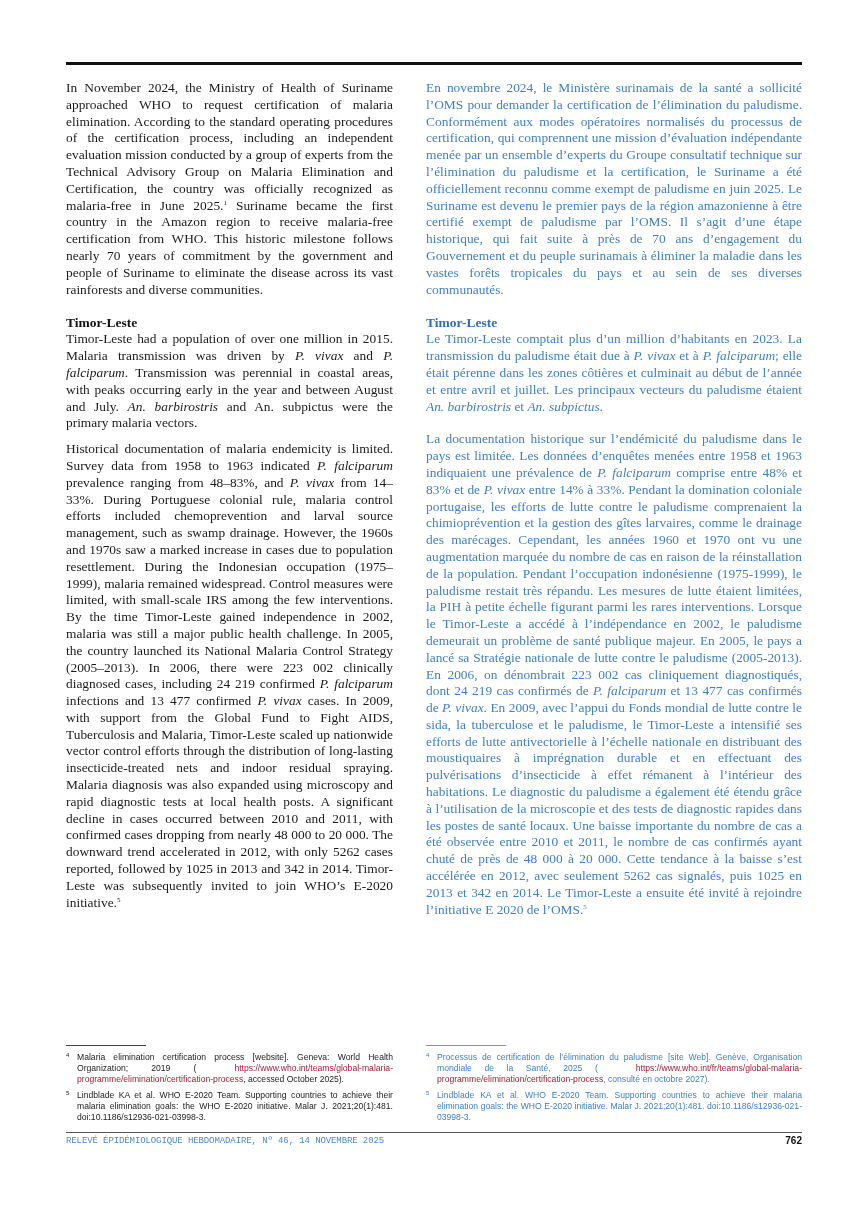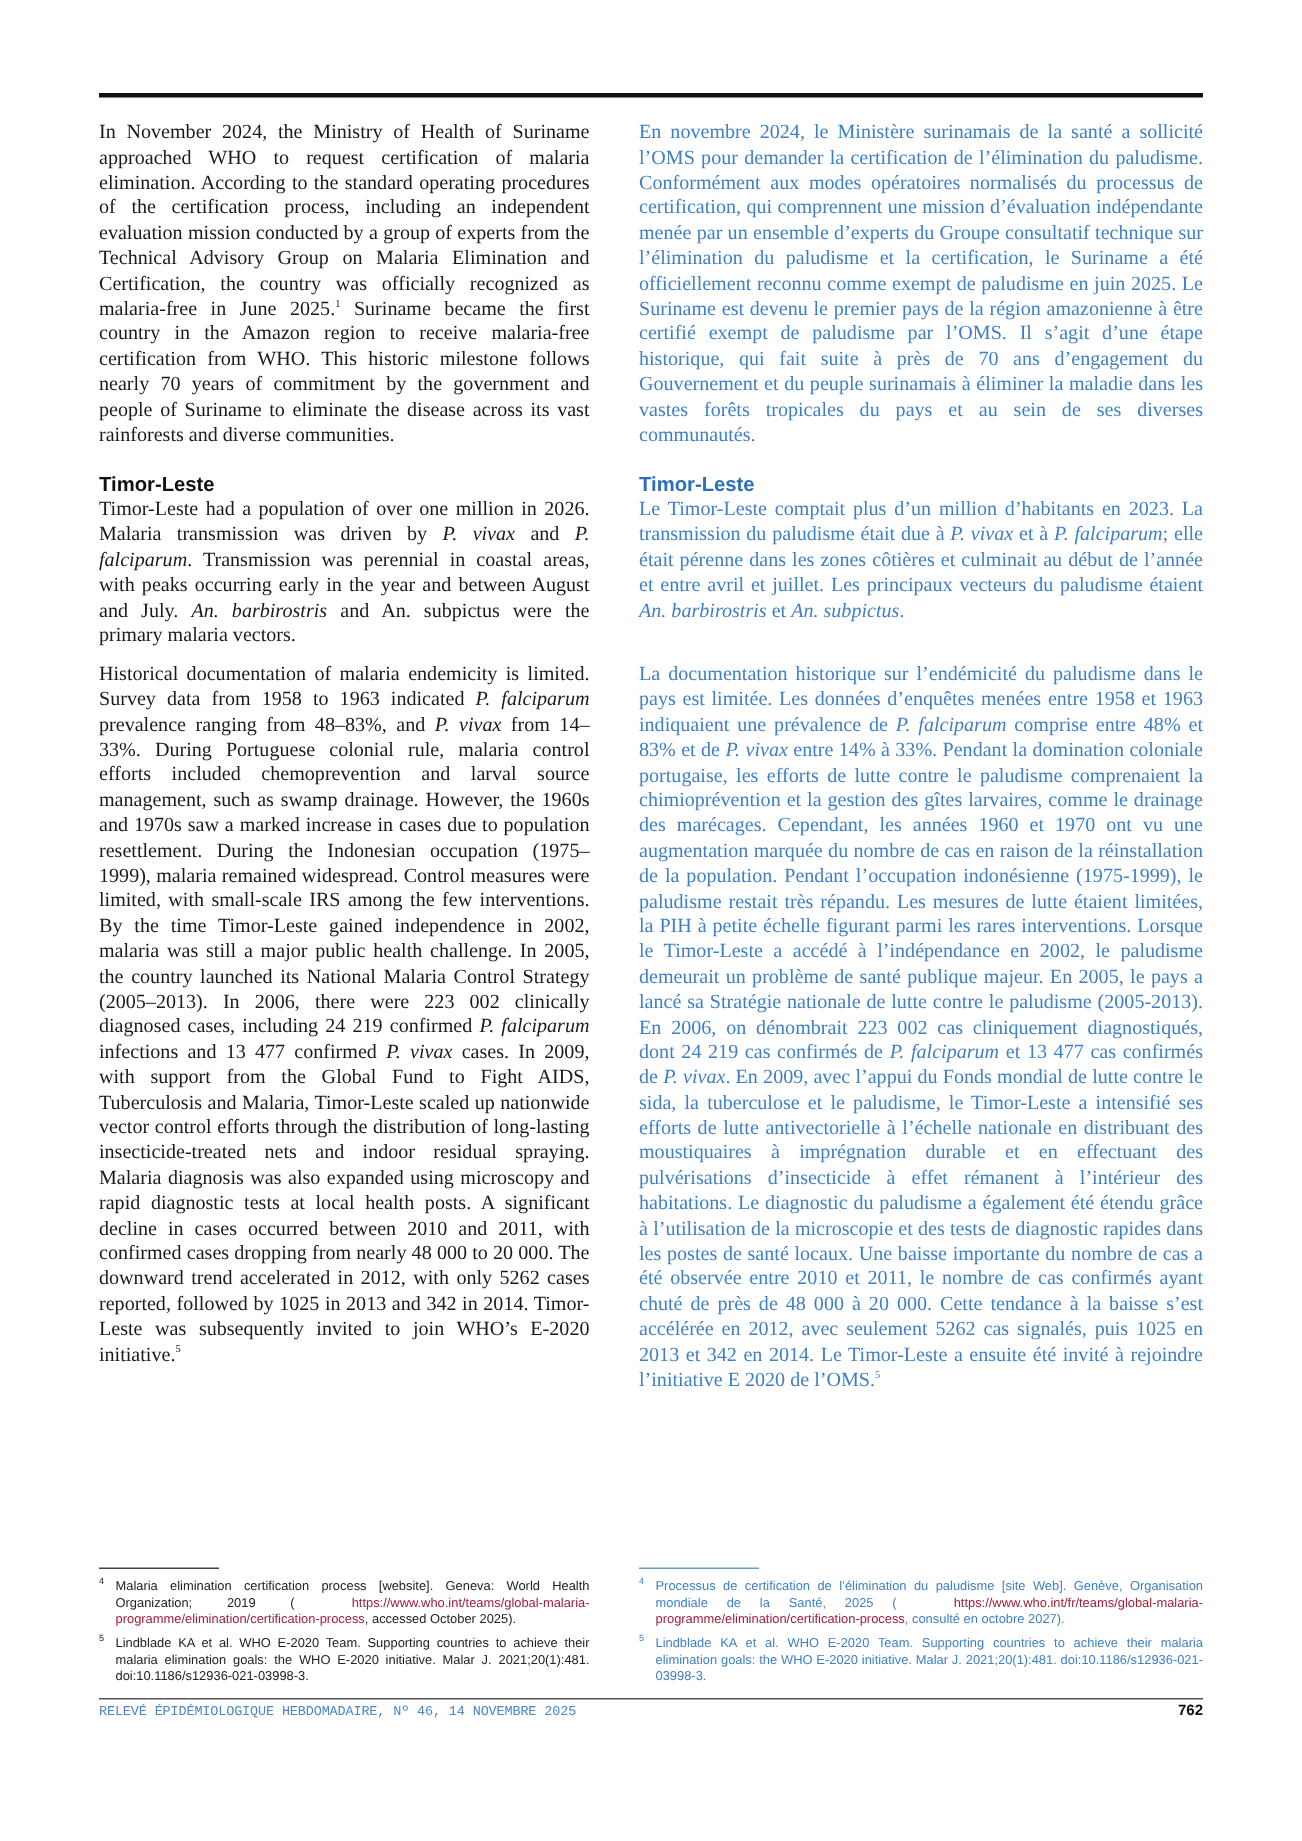--- a/index.html
+++ b/index.html
@@ -2,21 +2,21 @@
 <html><head>
 <meta charset="utf-8">
 <style>
   html, body { margin: 0; padding: 0; background: #ffffff; }
   body { width: 868px; height: 1227px; position: relative; overflow: hidden; }
   .top-rule { position: absolute; left: 66px; top: 62px; width: 736px; height: 3px; background: #111; }
   .col { position: absolute; font-family: "Liberation Serif", "DejaVu Serif", serif; font-size: 13.4px; line-height: 16.8px; text-align: justify; hyphens: auto; }
   .col-en { left: 66px; width: 327px; color: #1a1a1a; top: 80px; }
   .col-fr { left: 426px; width: 376px; color: #3f7fc4; top: 80px; }
   .col p { margin: 0; }
-  .col h2 { font-family: Liberation Sans, sans-serif; font-weight: bold; font-size: 13.5px; margin: 0; line-height: 17px; }
+  .col h2 { font-family: Liberation Serif, serif; font-weight: bold; font-size: 13.5px; margin: 0; line-height: 17px; }
   .col-en h2 { color: #111; }
   .col-fr h2 { color: #2f6fb8; }
   sup { font-size: 7px; vertical-align: super; line-height: 0; }
   i { font-style: italic; }
 
   .fn-rule { position: absolute; top: 1045px; width: 80px; height: 1px; background: #444; }
   .fn-rule.en { left: 66px; }
   .fn-rule.fr { left: 426px; background: #6a9bd0; }
   .footnotes { position: absolute; font-family: "Liberation Sans", "DejaVu Sans", sans-serif; font-size: 8.6px; line-height: 11.2px; text-align: justify; }
   .footnotes.en { left: 66px; width: 327px; top: 1052px; color: #222; }
@@ -33,31 +33,31 @@
 <body>
 
 <div class="top-rule"></div>
 
 <div class="col col-en">
   <p style="margin-bottom:16px;font-family:Liberation Serif, serif;">
     <span>In November 2024, the Ministry of Health of Suriname approached WHO to request certification of malaria elimination. According to the standard operating procedures of the certification process, including an independent evaluation mission conducted by a group of experts from the Technical Advisory Group on Malaria Elimination and Certification, the country was officially recognized as malaria-free in June 2025.</span><sup>1</sup><span> Suriname became the first country in the Amazon region to receive malaria-free certification from WHO. This historic milestone follows nearly 70 years of commitment by the government and people of Suriname to eliminate the disease across its vast rainforests and diverse communities.</span>
   </p>
   <h2>Timor-Leste</h2>
   <p style="margin-bottom:9px;">
-    <span>Timor-Leste had a population of over one million in 2026. Malaria transmission was driven by </span><i>P. vivax</i><span> and </span><i>P. falciparum</i><span>. Transmission was perennial in coastal areas, with peaks occurring early in the year and between August and July. </span><i>An. barbirostris</i><span> and An. subpictus were the primary malaria vectors.</span>
+    <span>Timor-Leste had a population of over one million in 2015. Malaria transmission was driven by </span><i>P. vivax</i><span> and </span><i>P. falciparum</i><span>. Transmission was perennial in coastal areas, with peaks occurring early in the year and between August and July. </span><i>An. barbirostris</i><span> and An. subpictus were the primary malaria vectors.</span>
   </p>
   <p>
     <span>Historical documentation of malaria endemicity is limited. Survey data from 1958 to 1963 indicated </span><i>P. falciparum</i><span> prevalence ranging from 48–83%, and </span><i>P. vivax</i><span> from 14–33%. During Portuguese colonial rule, malaria control efforts included chemoprevention and larval source management, such as swamp drainage. However, the 1960s and 1970s saw a marked increase in cases due to population resettlement. During the Indonesian occupation (1975–1999), malaria remained widespread. Control measures were limited, with small-scale IRS among the few interventions. By the time Timor-Leste gained independence in 2002, malaria was still a major public health challenge. In 2005, the country launched its National Malaria Control Strategy (2005–2013). In 2006, there were 223 002 clinically diagnosed cases, including 24 219 confirmed </span><i>P. falciparum</i><span> infections and 13 477 confirmed </span><i>P. vivax</i><span> cases. In 2009, with support from the Global Fund to Fight AIDS, Tuberculosis and Malaria, Timor-Leste scaled up nationwide vector control efforts through the distribution of long-lasting insecticide-treated nets and indoor residual spraying. Malaria diagnosis was also expanded using microscopy and rapid diagnostic tests at local health posts. A significant decline in cases occurred between 2010 and 2011, with confirmed cases dropping from nearly 48 000 to 20 000. The downward trend accelerated in 2012, with only 5262 cases reported, followed by 1025 in 2013 and 342 in 2014. Timor-Leste was subsequently invited to join WHO’s E-2020 initiative.</span><sup>5</sup>
   </p>
 </div>
 
 <div class="col col-fr">
   <p style="margin-bottom:16px;">En novembre 2024, le Ministère surinamais de la santé a sollicité l’OMS pour demander la certification de l’élimination du paludisme. Conformément aux modes opératoires normalisés du processus de certification, qui comprennent une mission d’évaluation indépendante menée par un ensemble d’experts du Groupe consultatif technique sur l’élimination du paludisme et la certification, le Suriname a été officiellement reconnu comme exempt de paludisme en juin 2025. Le Suriname est devenu le premier pays de la région amazonienne à être certifié exempt de paludisme par l’OMS. Il s’agit d’une étape historique, qui fait suite à près de 70 ans d’engagement du Gouvernement et du peuple surinamais à éliminer la maladie dans les vastes forêts tropicales du pays et au sein de ses diverses communautés.</p>
   <h2>Timor-Leste</h2>
-  <p style="margin-bottom:26px;">
+  <p style="margin-bottom:16px;">
     <span>Le Timor-Leste comptait plus d’un million d’habitants en 2023. La transmission du paludisme était due à </span><i>P. vivax</i><span> et à </span><i>P. falciparum</i><span>; elle était pérenne dans les zones côtières et culminait au début de l’année et entre avril et juillet. Les principaux vecteurs du paludisme étaient </span><i>An. barbirostris</i><span> et </span><i>An. subpictus</i><span>.</span>
   </p>
   <p>
     <span>La documentation historique sur l’endémicité du paludisme dans le pays est limitée. Les données d’enquêtes menées entre 1958 et 1963 indiquaient une prévalence de </span><i>P. falciparum</i><span> comprise entre 48% et 83% et de </span><i>P. vivax</i><span> entre 14% à 33%. Pendant la domination coloniale portugaise, les efforts de lutte contre le paludisme comprenaient la chimioprévention et la gestion des gîtes larvaires, comme le drainage des marécages. Cependant, les années 1960 et 1970 ont vu une augmentation marquée du nombre de cas en raison de la réinstallation de la population. Pendant l’occupation indonésienne (1975-1999), le paludisme restait très répandu. Les mesures de lutte étaient limitées, la PIH à petite échelle figurant parmi les rares interventions. Lorsque le Timor-Leste a accédé à l’indépendance en 2002, le paludisme demeurait un problème de santé publique majeur. En 2005, le pays a lancé sa Stratégie nationale de lutte contre le paludisme (2005-2013). En 2006, on dénombrait 223 002 cas cliniquement diagnostiqués, dont 24 219 cas confirmés de </span><i>P. falciparum</i><span> et 13 477 cas confirmés de </span><i>P. vivax</i><span>. En 2009, avec l’appui du Fonds mondial de lutte contre le sida, la tuberculose et le paludisme, le Timor-Leste a intensifié ses efforts de lutte antivectorielle à l’échelle nationale en distribuant des moustiquaires à imprégnation durable et en effectuant des pulvérisations d’insecticide à effet rémanent à l’intérieur des habitations. Le diagnostic du paludisme a également été étendu grâce à l’utilisation de la microscopie et des tests de diagnostic rapides dans les postes de santé locaux. Une baisse importante du nombre de cas a été observée entre 2010 et 2011, le nombre de cas confirmés ayant chuté de près de 48 000 à 20 000. Cette tendance à la baisse s’est accélérée en 2012, avec seulement 5262 cas signalés, puis 1025 en 2013 et 342 en 2014. Le Timor-Leste a ensuite été invité à rejoindre l’initiative E 2020 de l’OMS.</span><sup>5</sup>
   </p>
 </div>
 
 <div class="fn-rule en"></div>
 <div class="footnotes en">
   <div class="fn">

